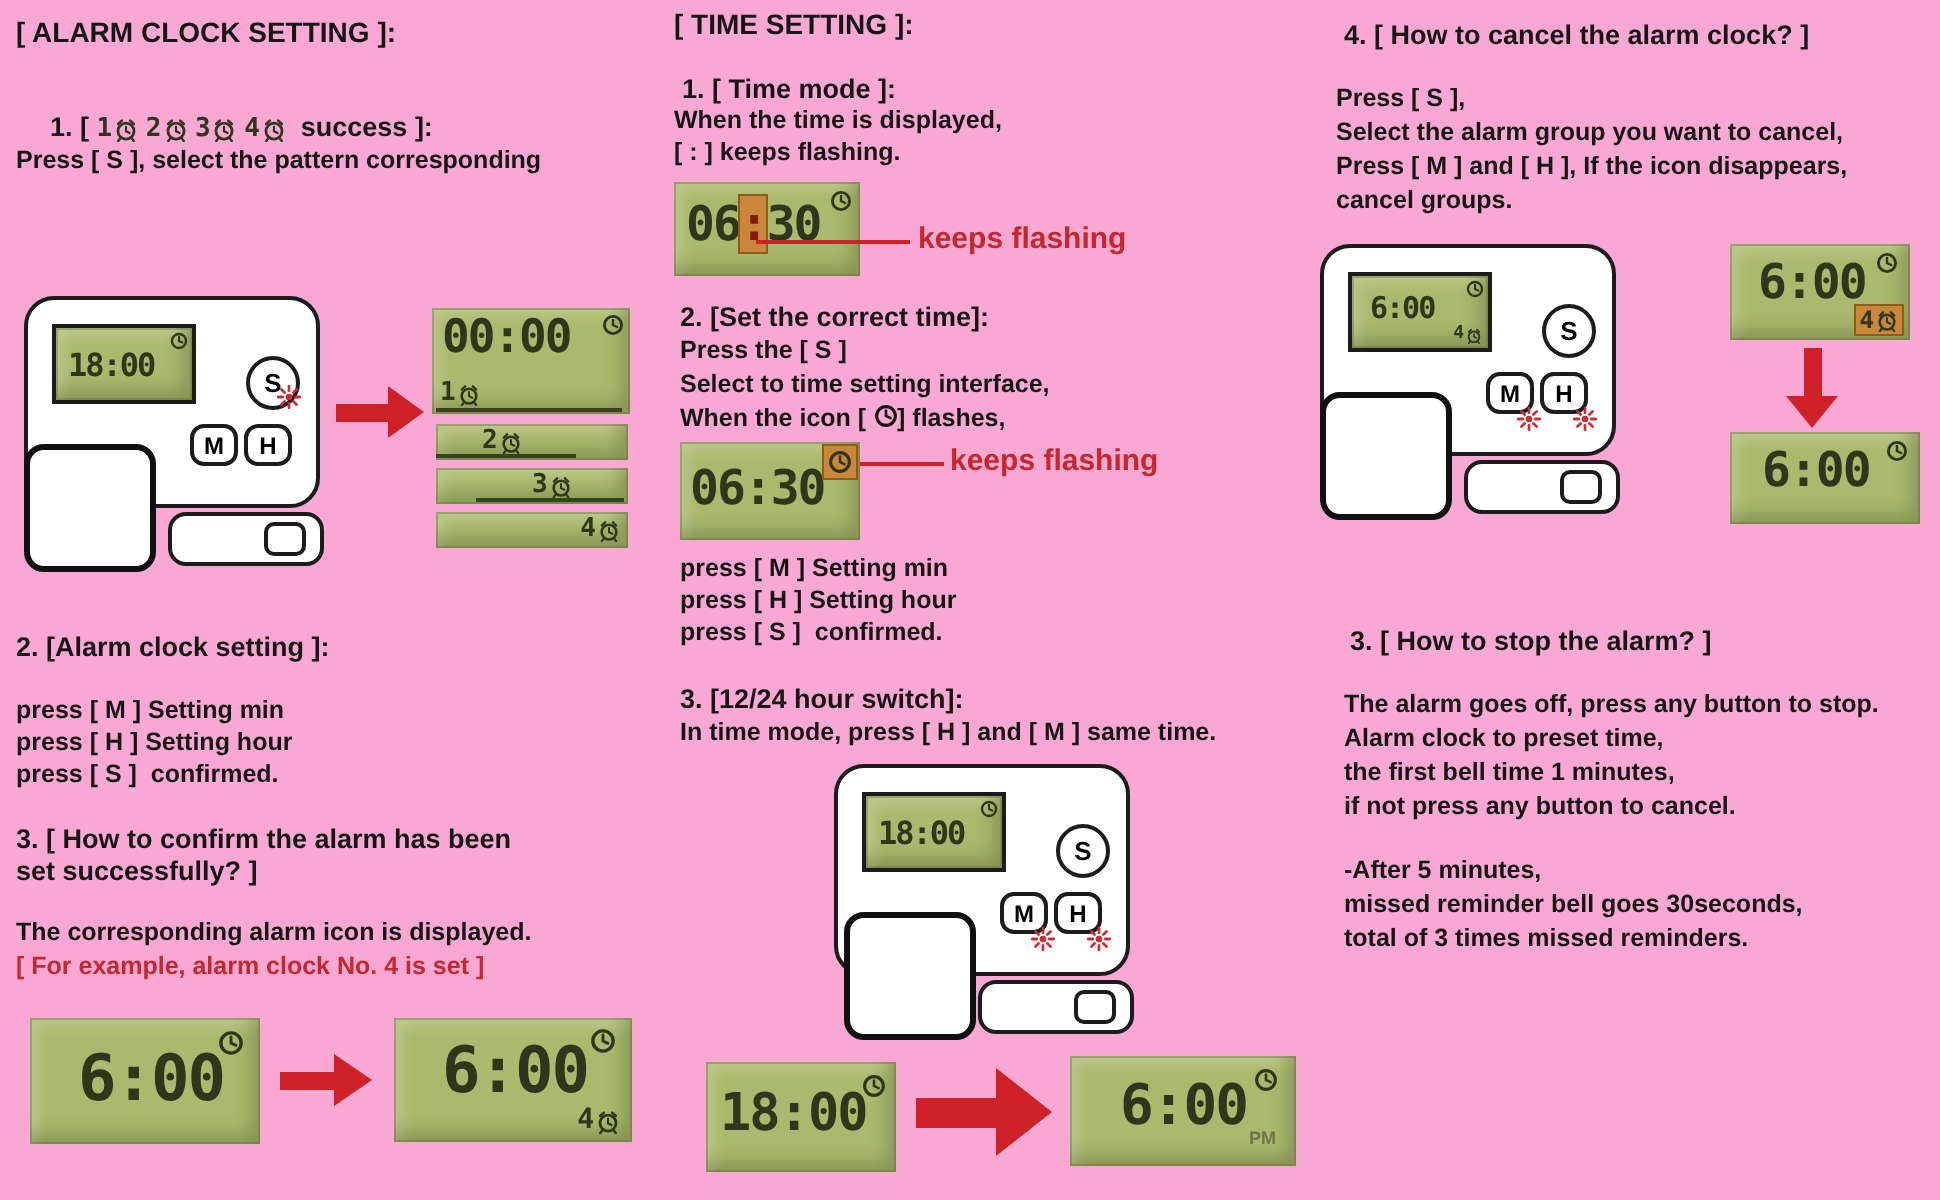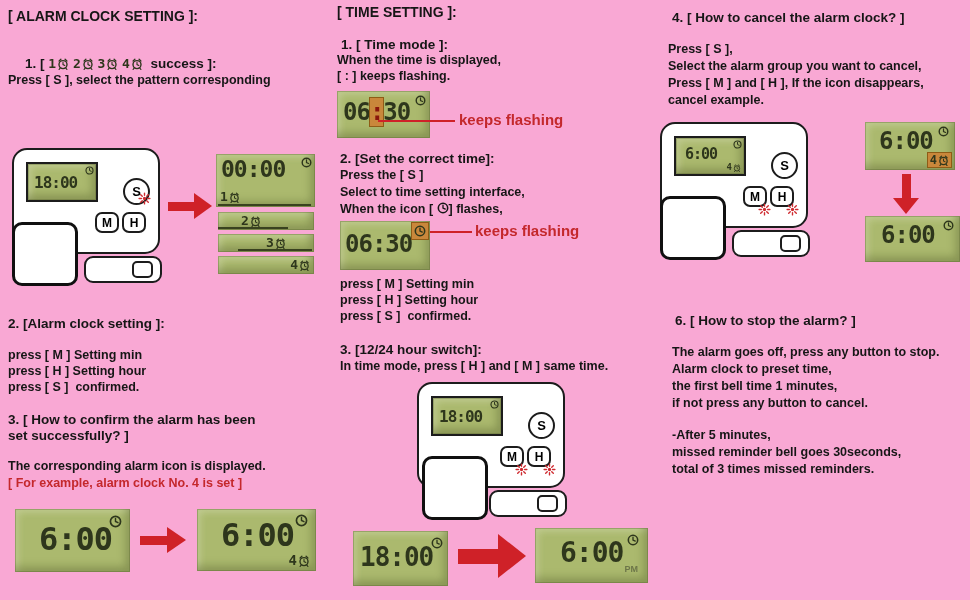--- a/index.html
+++ b/index.html
@@ -272,21 +272,21 @@
     <svg class="cic" style="right:9px; top:6px;" width="12" height="12">
         <use href="#sym-clock"></use>
       </svg>
     <span style="position:absolute; right:10px; top:36px; font-size:9px; font-weight:bold; color:#6d7649;">PM</span>
   </div>
 
   <div class="t fs14" style="left:672px; top:10px;">4. [ How to cancel the alarm clock? ]</div>
   <div class="t fs13" style="left:668px; top:42px;">Press [ S ],</div>
   <div class="t fs13" style="left:668px; top:59px;">Select the alarm group you want to cancel,</div>
   <div class="t fs13" style="left:668px; top:76px;">Press [ M ] and [ H ], If the icon disappears,</div>
-  <div class="t fs13" style="left:668px; top:93px;">cancel example.</div>
+  <div class="t fs13" style="left:668px; top:93px;">cancel groups.</div>
 
   <div class="dev" style="left:658px; top:120px;">
     <div class="body"></div>
     <div class="flap"></div>
     <div class="base"></div>
     <div class="basebtn"></div>
     <div class="lcdbox lcd">
       <span class="lcd-time" style="left:9px; top:9px; font-size:15px;">6:00</span>
       <svg class="cic" style="right:2px; top:2px;" width="9" height="9">
           <use href="#sym-clock"></use>
@@ -325,21 +325,21 @@
     <div class="sh" style="left:9px; top:0; width:9px; height:24px;"></div>
     <div class="hd" style="left:0; top:24px; border-left:13px solid transparent; border-right:13px solid transparent; border-top:16px solid #cf2128;"></div>
   </div>
   <div class="lcd" style="left:865px; top:216px; width:95px; height:46px;">
     <span class="lcd-time" style="left:16px; top:7px; font-size:24px;">6:00</span>
     <svg class="cic" style="right:6px; top:4px;" width="11" height="11">
         <use href="#sym-clock"></use>
       </svg>
   </div>
 
-  <div class="t fs14" style="left:675px; top:313px;">6. [ How to stop the alarm? ]</div>
+  <div class="t fs14" style="left:675px; top:313px;">3. [ How to stop the alarm? ]</div>
   <div class="t fs13" style="left:672px; top:345px;">The alarm goes off, press any button to stop.</div>
   <div class="t fs13" style="left:672px; top:362px;">Alarm clock to preset time,</div>
   <div class="t fs13" style="left:672px; top:379px;">the first bell time 1 minutes,</div>
   <div class="t fs13" style="left:672px; top:396px;">if not press any button to cancel.</div>
   <div class="t fs13" style="left:672px; top:428px;">-After 5 minutes,</div>
   <div class="t fs13" style="left:672px; top:445px;">missed reminder bell goes 30seconds,</div>
   <div class="t fs13" style="left:672px; top:462px;">total of 3 times missed reminders.</div>
 
 </div>
 

